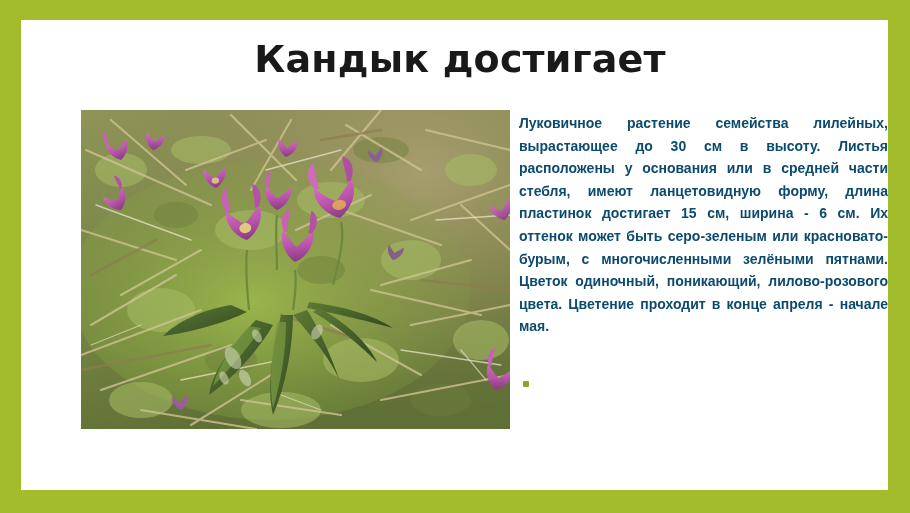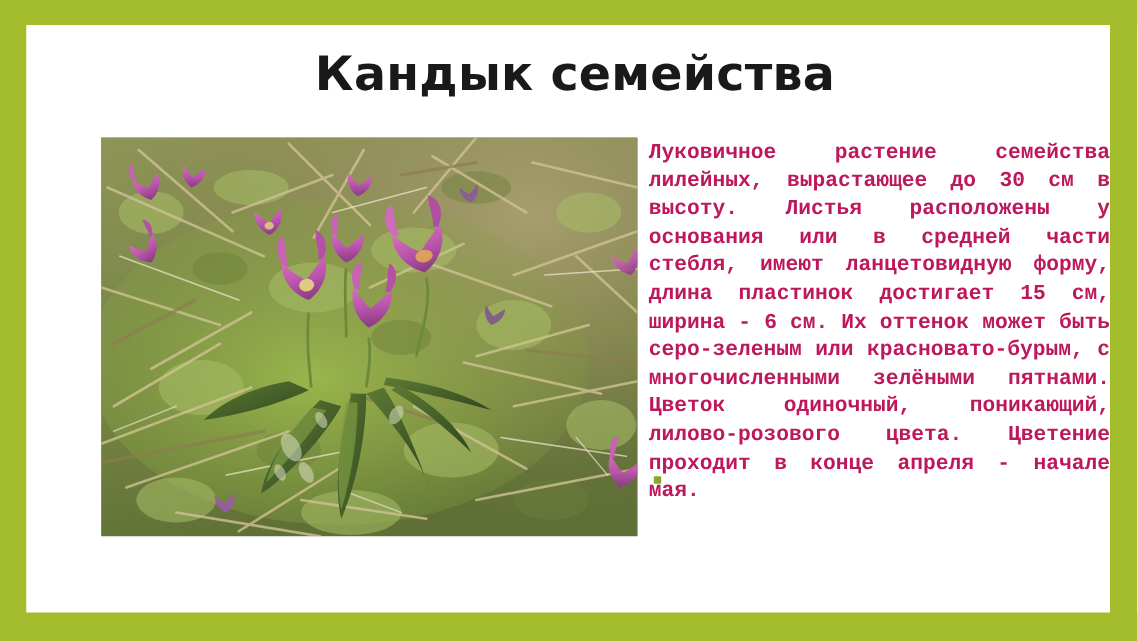--- a/index.html
+++ b/index.html
@@ -75,25 +75,25 @@
     background: #6f7a46;
   }
   .photo svg { display: block; width: 429px; height: 319px; }
 
   
   .body-text {
     position: absolute;
     left: 519px;
     top: 112px;
     width: 369px;
-    font-family: Liberation Mono, monospace;
-    font-size: 17px;
+    font-family: Liberation Sans, sans-serif;
+    font-size: 14px;
     font-weight: bold;
     line-height: 22.6px;
-    color: #be185d;
+    color: #0c4a6e;
     text-align: justify;
     text-justify: inter-word;
     hyphens: none;
   }
 
   
   .bullet-line {
     position: absolute;
     left: 519px;
     top: 374px;
@@ -123,21 +123,21 @@
 </head>
 <body>
 
 <div class="slide">
 
   <div class="frame-top"></div>
   <div class="frame-bottom"></div>
   <div class="frame-left"></div>
   <div class="frame-right"></div>
 
-  <div class="title">Кандык семейства</div>
+  <div class="title">Кандык достигает</div>
 
   <div class="photo">
     <svg viewBox="0 0 429 319" preserveAspectRatio="none">
       <defs>
         <linearGradient id="gground" x1="0" y1="0" x2="0.3" y2="1">
           <stop offset="0%" stop-color="#8f9457"></stop>
           <stop offset="35%" stop-color="#7e8a4c"></stop>
           <stop offset="70%" stop-color="#71803f"></stop>
           <stop offset="100%" stop-color="#5f7036"></stop>
         </linearGradient>

